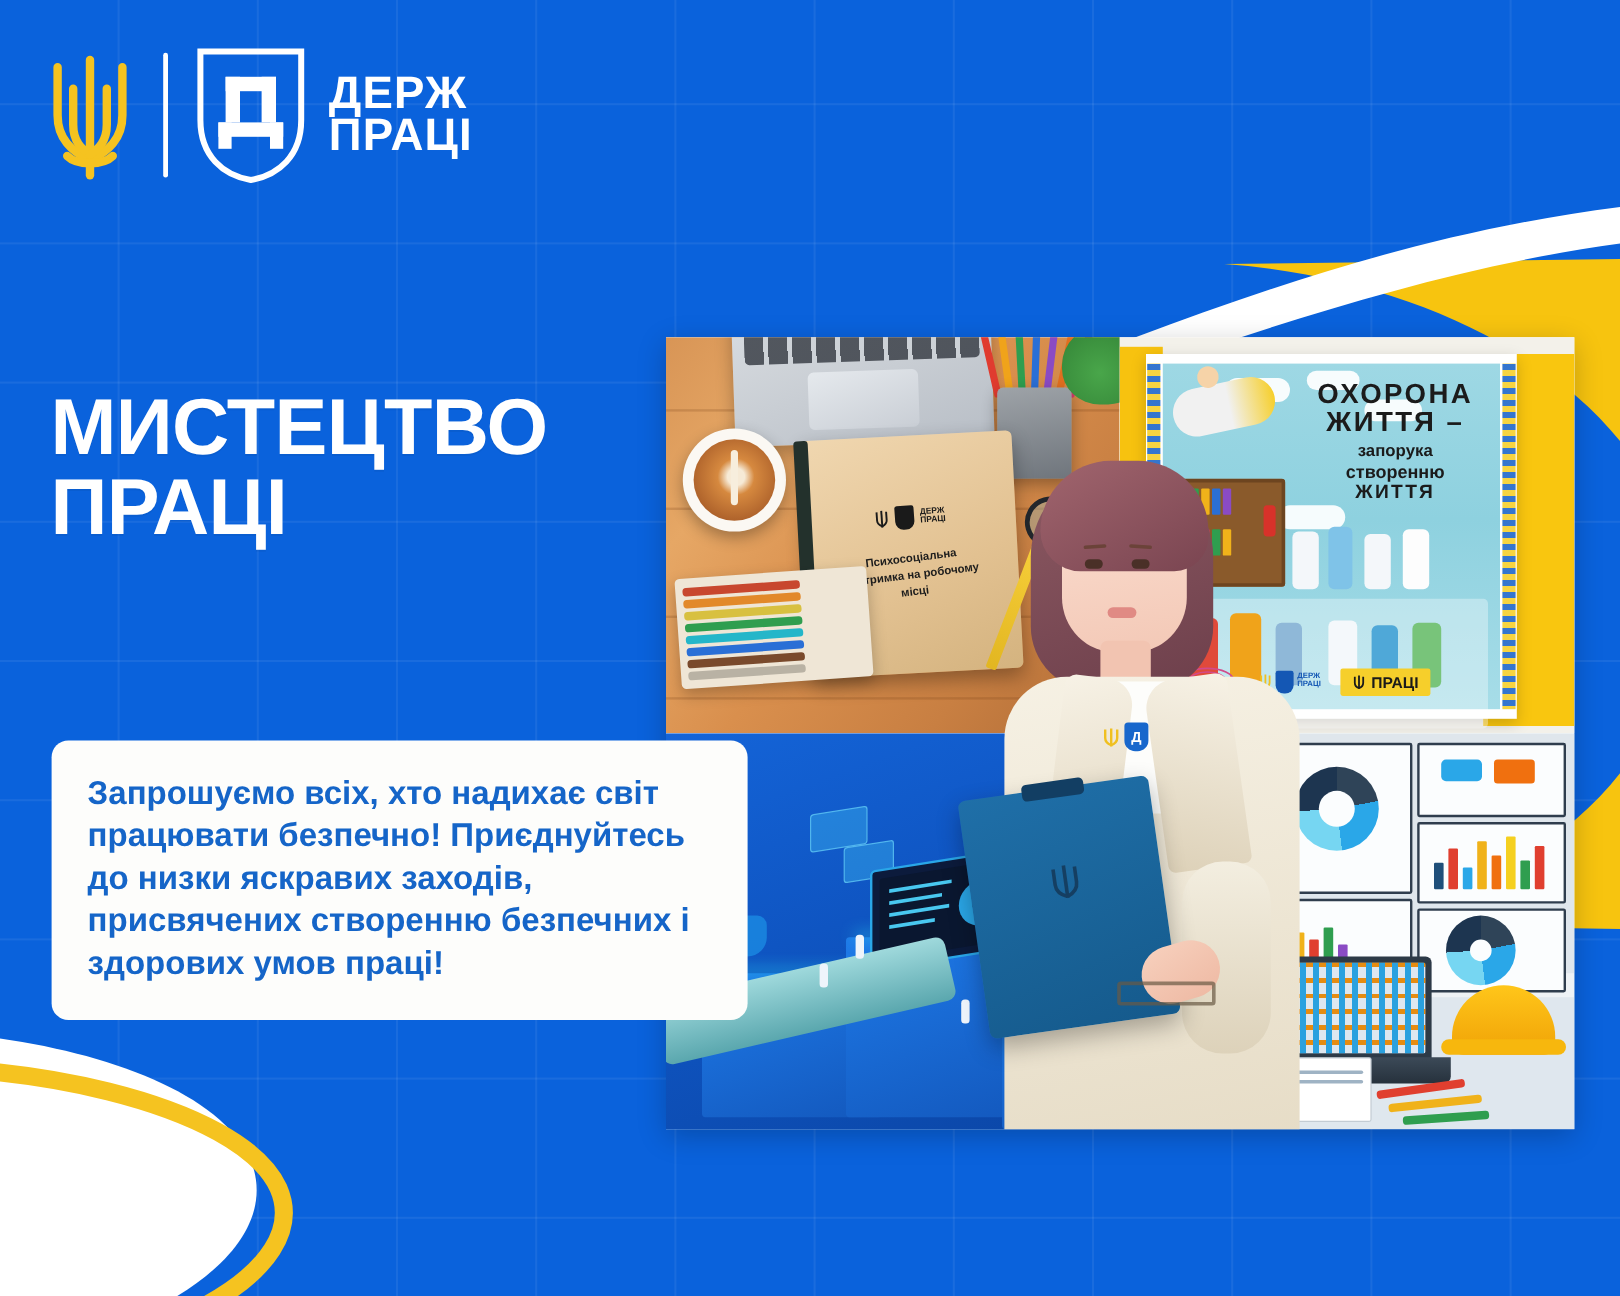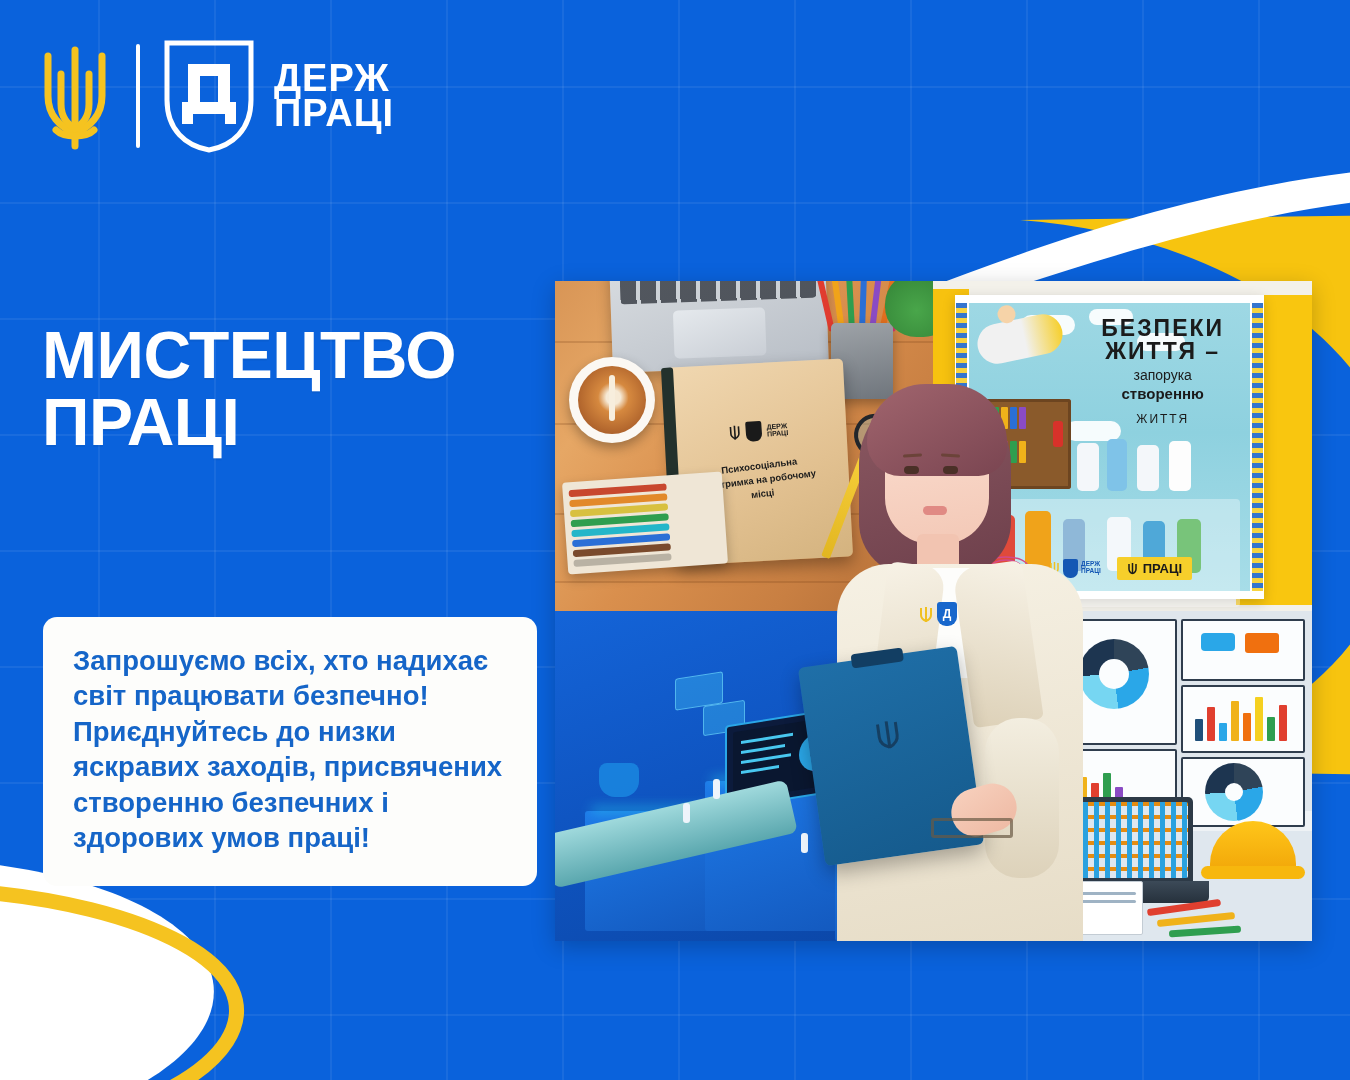--- a/index.html
+++ b/index.html
@@ -60,21 +60,21 @@
   .headline{
     position:absolute;left:42px;top:322px;z-index:8;
     color:#ffffff;font-weight:bold;font-size:66px;line-height:1.02;
     letter-spacing:-0.5px;text-transform:uppercase;
     text-shadow:0 2px 0 rgba(0,0,0,.05);
   }
   .headline div{white-space:nowrap;}
 
   
   .body-card{
-    position:absolute;left:43px;top:617px;width:494px;
+    position:absolute;left:43px;top:617px;width:580px;
     background:#fdfdfb;border-radius:14px;
     padding:26px 28px 30px 30px;box-sizing:border-box;z-index:9;
   }
   .body-card p{
     margin:0;color:#1565c8;font-weight:bold;font-size:27.5px;line-height:1.29;
   }
 
   
   .collage{
     position:absolute;left:555px;top:281px;width:757px;height:660px;z-index:5;
@@ -196,23 +196,23 @@
     background:repeating-linear-gradient(180deg,#1e66c9 0 5px,#f6cf2b 5px 10px);
     opacity:.9;
   }
   .kp-band.l{left:-13px;}
   .kp-band.r{right:-13px;}
   .kp-title{
     position:absolute;left:40%;top:14px;right:6px;text-align:center;
     color:#1b1b1b;
   }
   .kp-t1{font-size:23px;font-weight:bold;letter-spacing:2px;line-height:1.02;}
-  .kp-t2{font-size:14px;font-weight:normal;margin-top:3px;}
+  .kp-t2{font-size:14px;font-weight:bold;margin-top:3px;}
   .kp-t3{font-size:15px;font-weight:bold;margin-top:2px;}
-  .kp-t4{font-size:12px;font-weight:normal;letter-spacing:2px;margin-top:10px;}
+  .kp-t4{font-size:16px;font-weight:bold;letter-spacing:2px;margin-top:0;}
   .cloud{position:absolute;background:#fff;border-radius:40px;opacity:.92;}
   .kp-plane{
     position:absolute;left:8px;top:16px;width:86px;height:40px;
     background:linear-gradient(90deg,#f1f1f1 55%,#f6cf2b);
     border-radius:22px;transform:rotate(-12deg);
   }
   .kp-plane:after{
     content:"";position:absolute;left:26px;top:-16px;width:18px;height:18px;
     border-radius:50%;background:#f6d3a8;
   }
@@ -551,21 +551,21 @@
             <div class="kp-band r"></div>
 
             <div class="cloud" style="left:52px;top:12px;width:54px;height:20px;"></div>
             <div class="cloud" style="left:120px;top:6px;width:44px;height:16px;"></div>
             <div class="cloud" style="left:168px;top:30px;width:48px;height:18px;"></div>
             <div class="cloud" style="left:96px;top:118px;width:56px;height:20px;"></div>
 
             <div class="kp-plane"></div>
 
             <div class="kp-title">
-              <div class="kp-t1">БЕЗПЕКИ</div>
+              <div class="kp-t1">ОХОРОНА</div>
               <div class="kp-t1">ЖИТТЯ –</div>
               <div class="kp-t2">запорука</div>
               <div class="kp-t3">створенню</div>
               <div class="kp-t4">ЖИТТЯ</div>
             </div>
 
             <div class="kp-shelf">
               <i style="left:8px;top:8px;background:#e04a3a"></i>
               <i style="left:17px;top:8px;background:#2f9e4f"></i>
               <i style="left:26px;top:8px;background:#f0b21a"></i>

